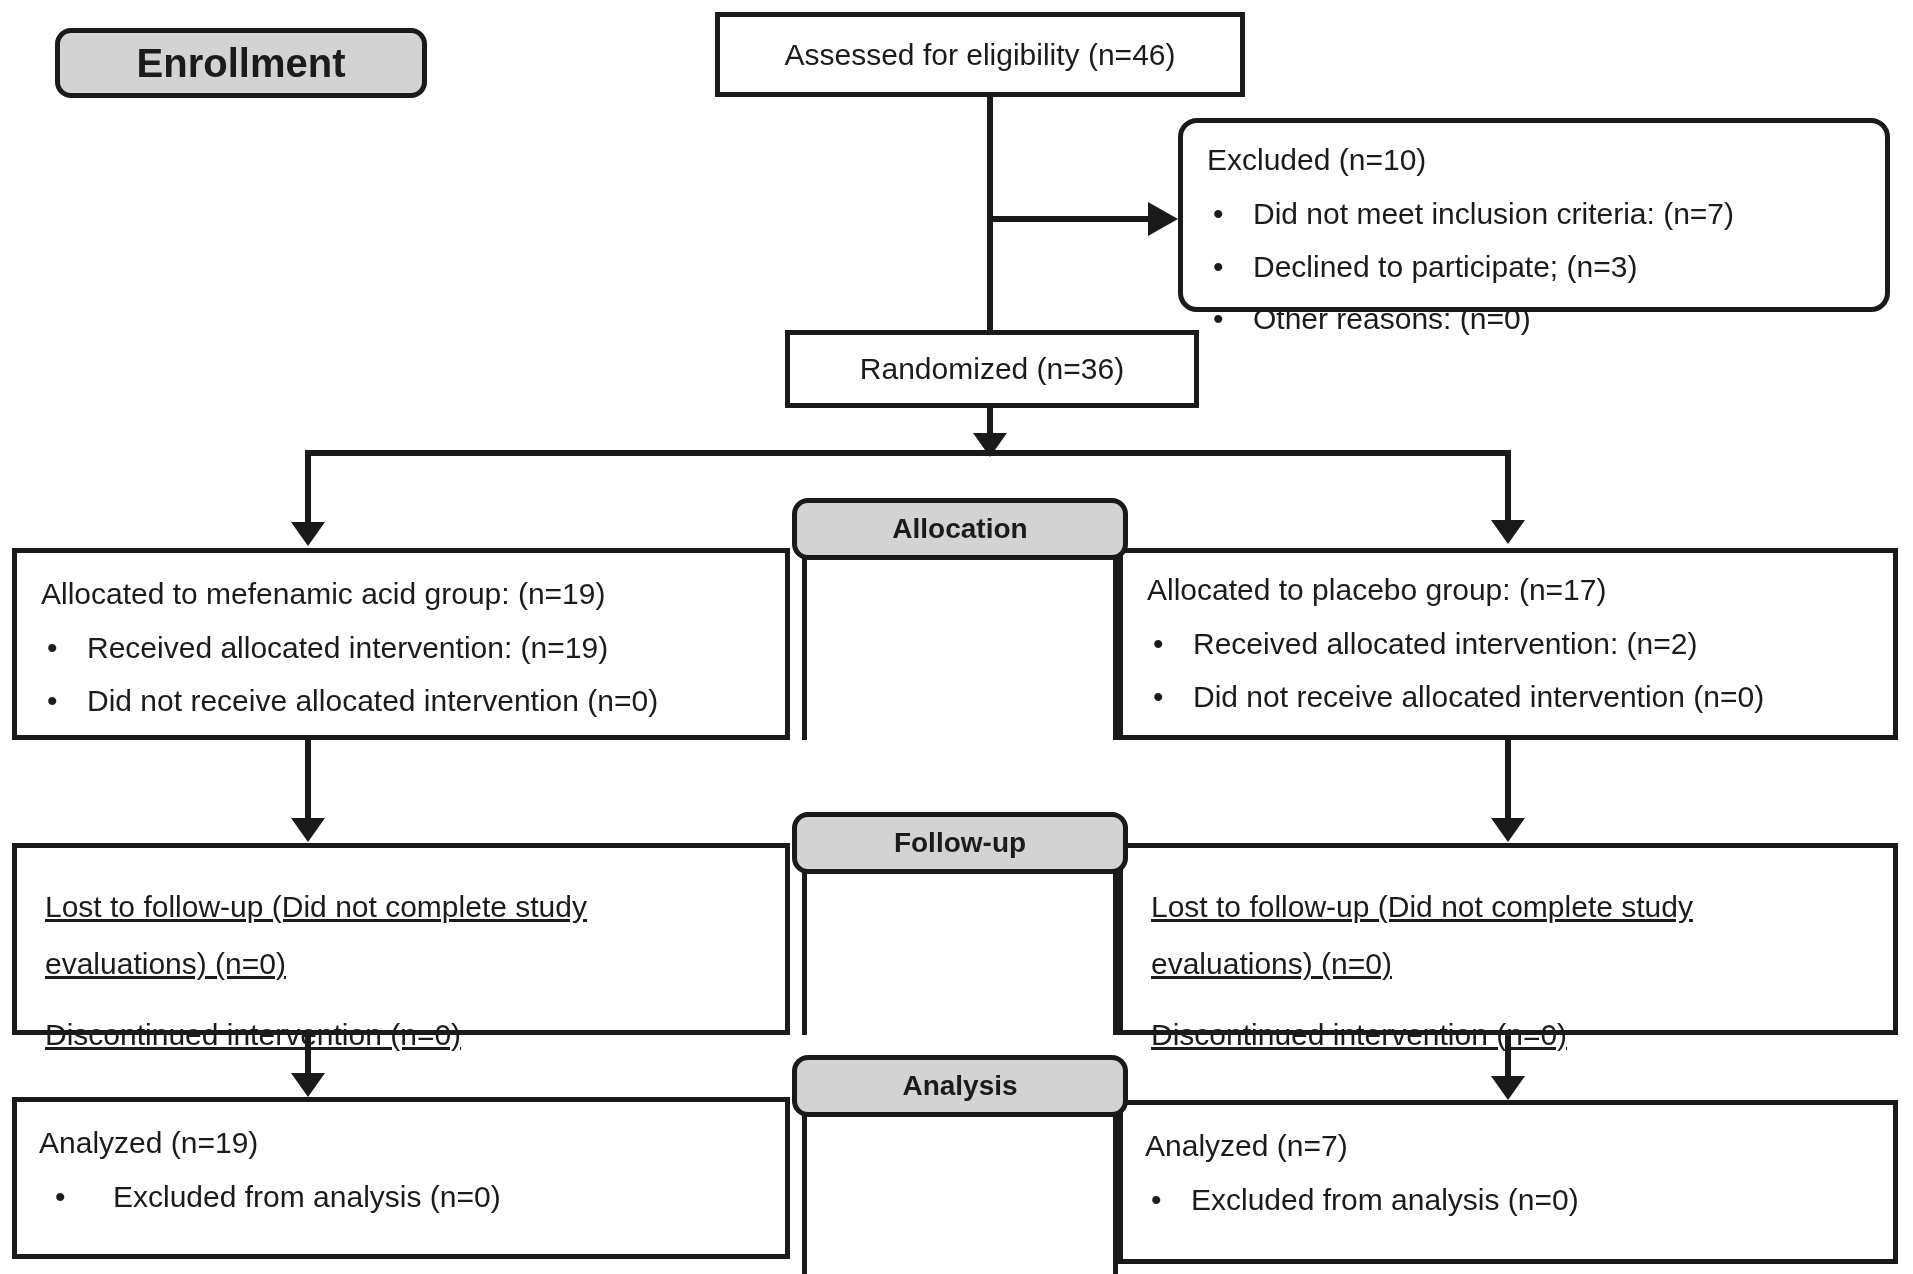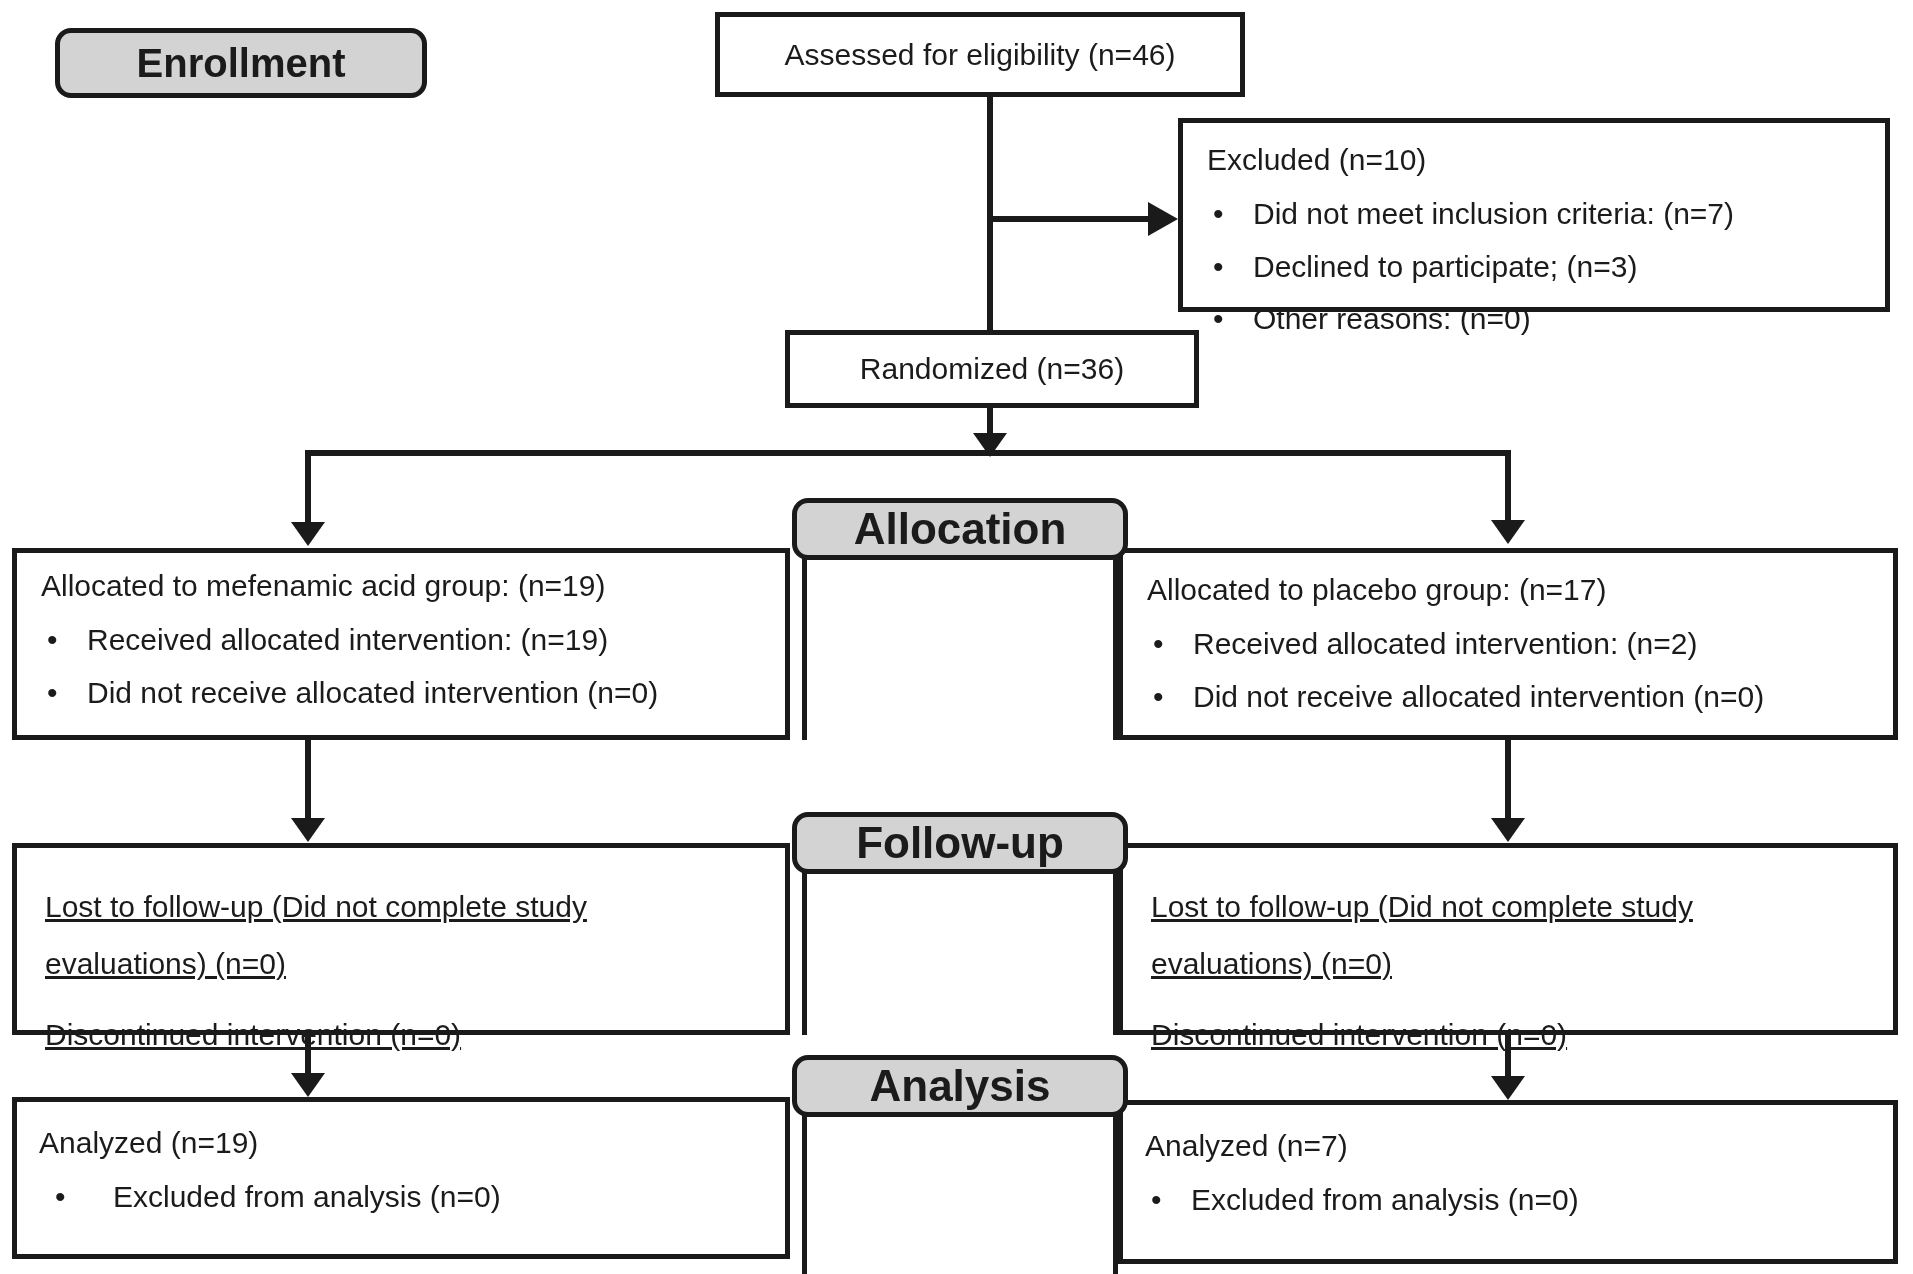--- a/index.html
+++ b/index.html
@@ -26,21 +26,21 @@
   .stage-label{
     position:absolute;
     background:#d3d3d3;
     border:5px solid #1a1a1a;
     border-radius:16px;
     box-sizing:border-box;
     display:flex;align-items:center;justify-content:center;
     font-weight:bold;
     z-index:3;
   }
-  .stage-label.small{font-size:44px;}
+  .stage-label.small{font-size:28px;}
   .stage-label.big{font-size:40px;}
   .center-col{
     position:absolute;
     background:#ffffff;
     border-left:5px solid #1a1a1a;
     border-right:5px solid #1a1a1a;
     box-sizing:border-box;
     z-index:1;
   }
   .vline,.hline{position:absolute;background:#1a1a1a;z-index:0;}
@@ -99,21 +99,21 @@
   <div class="arrow-down" style="left:1491px;top:1076px;"></div>
 
   <div class="stage-label big" style="left:55px;top:28px;width:372px;height:70px;">
     <span>Enrollment</span>
   </div>
 
   <div class="box center" style="left:715px;top:12px;width:530px;height:85px;">
     <span>Assessed for eligibility (n=46)</span>
   </div>
 
-  <div class="box pad-box" style="left:1178px;top:118px;width:712px;height:194px;">
+  <div class="box pad-box" style="left:1178px;top:118px;width:712px;height:194px;border-radius:19px;">
     <div class="title">Excluded (n=10)</div>
     <div class="bullet-row">
       <span class="dot">•</span>
       <span>Did not meet inclusion criteria: (n=7)</span>
     </div>
     <div class="bullet-row">
       <span class="dot">•</span>
       <span>Declined to participate; (n=3)</span>
     </div>
     <div class="bullet-row">
@@ -124,21 +124,21 @@
 
   <div class="box center" style="left:785px;top:330px;width:414px;height:78px;">
     <span>Randomized (n=36)</span>
   </div>
 
   <div class="center-col" style="left:802px;top:556px;width:316px;height:184px;"></div>
   <div class="stage-label small" style="left:792px;top:498px;width:336px;height:62px;">
     <span>Allocation</span>
   </div>
 
-  <div class="box pad-box" style="left:12px;top:548px;width:778px;height:192px;padding-top:10px;">
+  <div class="box pad-box" style="left:12px;top:548px;width:778px;height:192px;padding-top:18px;">
     <div class="title">Allocated to mefenamic acid group: (n=19)</div>
     <div class="bullet-row">
       <span class="dot">•</span>
       <span>Received allocated intervention: (n=19)</span>
     </div>
     <div class="bullet-row">
       <span class="dot">•</span>
       <span>Did not receive allocated intervention (n=0)</span>
     </div>
   </div>

